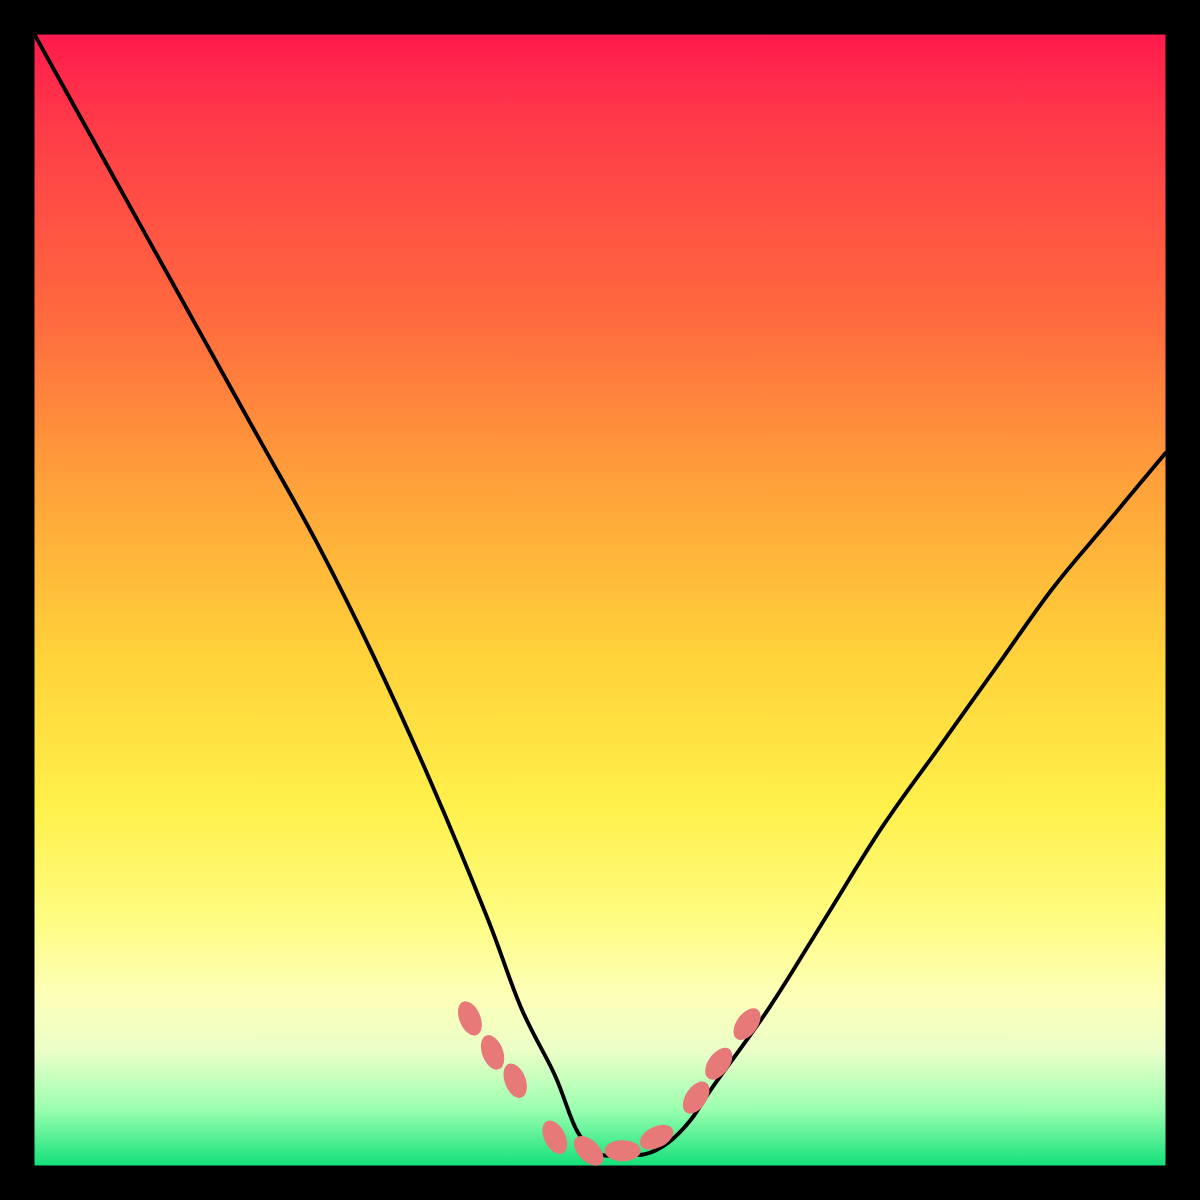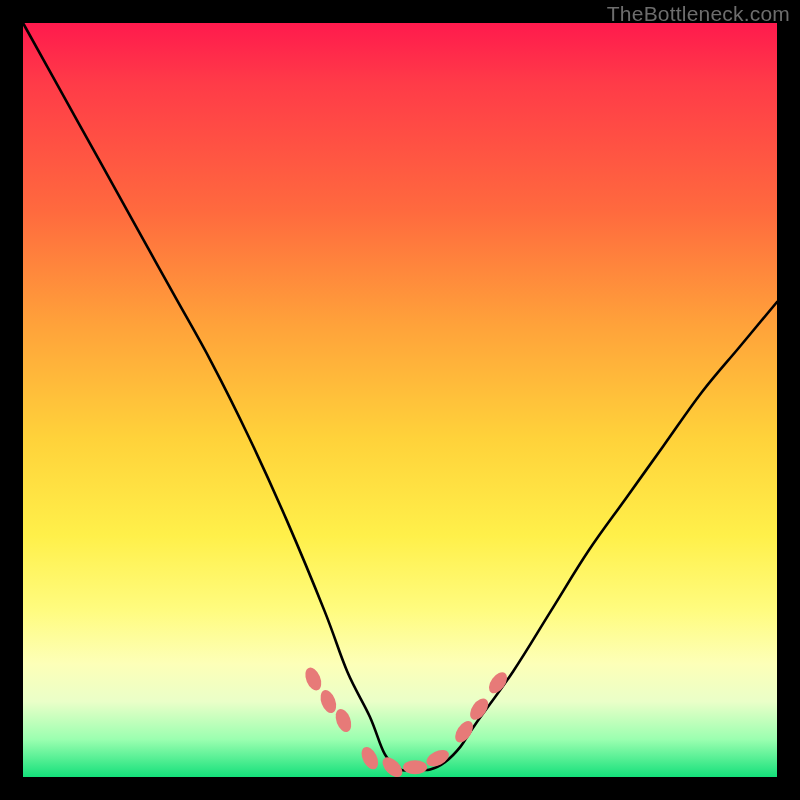--- a/index.html
+++ b/index.html
@@ -60,21 +60,20 @@
     overflow: visible;
   }
   .beads ellipse {
     fill: #e77a78;
   }
 </style>
 </head>
 <body>
 
 <div class="frame">
-  <div class="watermark">TheBottleneck.com</div>
   <div class="plot">
     <svg class="curve" viewBox="0 0 754 754">
       <g>
         <path id="curve-path" fill="none" stroke="#000" stroke-width="2.6" stroke-linecap="round" d="M 0 0 C 6.7860000000000005 12.214800000000002 24.128 43.430400000000006 37.7 67.86000000000001 C 51.272000000000006 92.28960000000002 61.82800000000001 111.29040000000002 75.4 135.72000000000003 C 88.97200000000001 160.14960000000002 99.52799999999999 179.15040000000005 113.1 203.58000000000004 C 126.672 228.00960000000003 137.228 247.0104 150.8 271.44 C 164.372 295.8696 174.928 313.5132 188.5 339.29999999999995 C 202.072 365.0867999999999 212.628 386.1988 226.2 414.7 C 239.772 443.2012 250.32799999999997 466.4244 263.9 497.64 C 277.472 528.8556 290.74240000000003 560.976 301.6 588.12 C 312.4576 615.264 316.0768 629.4391999999999 324.21999999999997 648.4399999999999 C 332.36319999999995 667.4408 340.05400000000003 678.7507999999999 346.84000000000003 693.68 C 353.62600000000003 708.6092 356.4912 721.8796 361.91999999999996 731.38 C 367.3487999999999 740.8804 371.5712 743.7456000000001 377 746.46 C 382.4288 749.1744 386.6512 746.46 392.08000000000004 746.46 C 397.50880000000006 746.46 401.7312 747.8172000000001 407.16 746.46 C 412.58880000000005 745.1028 416.8112000000001 742.9916 422.24000000000007 738.92 C 427.66880000000003 734.8484 431.8912 730.626 437.32 723.84 C 442.74879999999996 717.0540000000001 442.89959999999996 714.792 452.4 701.22 C 461.9004 687.648 476.528 668.798 490.1 648.4399999999999 C 503.672 628.0819999999999 514.228 609.8352 527.8 588.12 C 541.372 566.4048 551.928 548.1579999999999 565.5 527.8 C 579.072 507.44199999999995 589.628 494.02079999999995 603.2 475.02 C 616.772 456.0192 627.328 441.24080000000004 640.9 422.24 C 654.472 403.2392 665.028 387.1036 678.6 369.46 C 692.172 351.8164 702.728 340.50640000000004 716.3 324.22 C 729.872 307.9336 747.2139999999999 287.1232 754 278.98"></path>
       </g>
       <g class="beads" id="beads-group">
           <ellipse cx="290.29" cy="655.98" rx="12" ry="7" transform="rotate(67.38013505195956 290.29 655.98)"></ellipse>
           <ellipse cx="305.37" cy="678.6" rx="12" ry="7" transform="rotate(69.44395478041656 305.37 678.6)"></ellipse>
           <ellipse cx="320.45" cy="697.45" rx="12" ry="7" transform="rotate(69.44395478041656 320.45 697.45)"></ellipse>
           <ellipse cx="346.84000000000003" cy="735.15" rx="12" ry="7" transform="rotate(63.43494882292196 346.84000000000003 735.15)"></ellipse>

